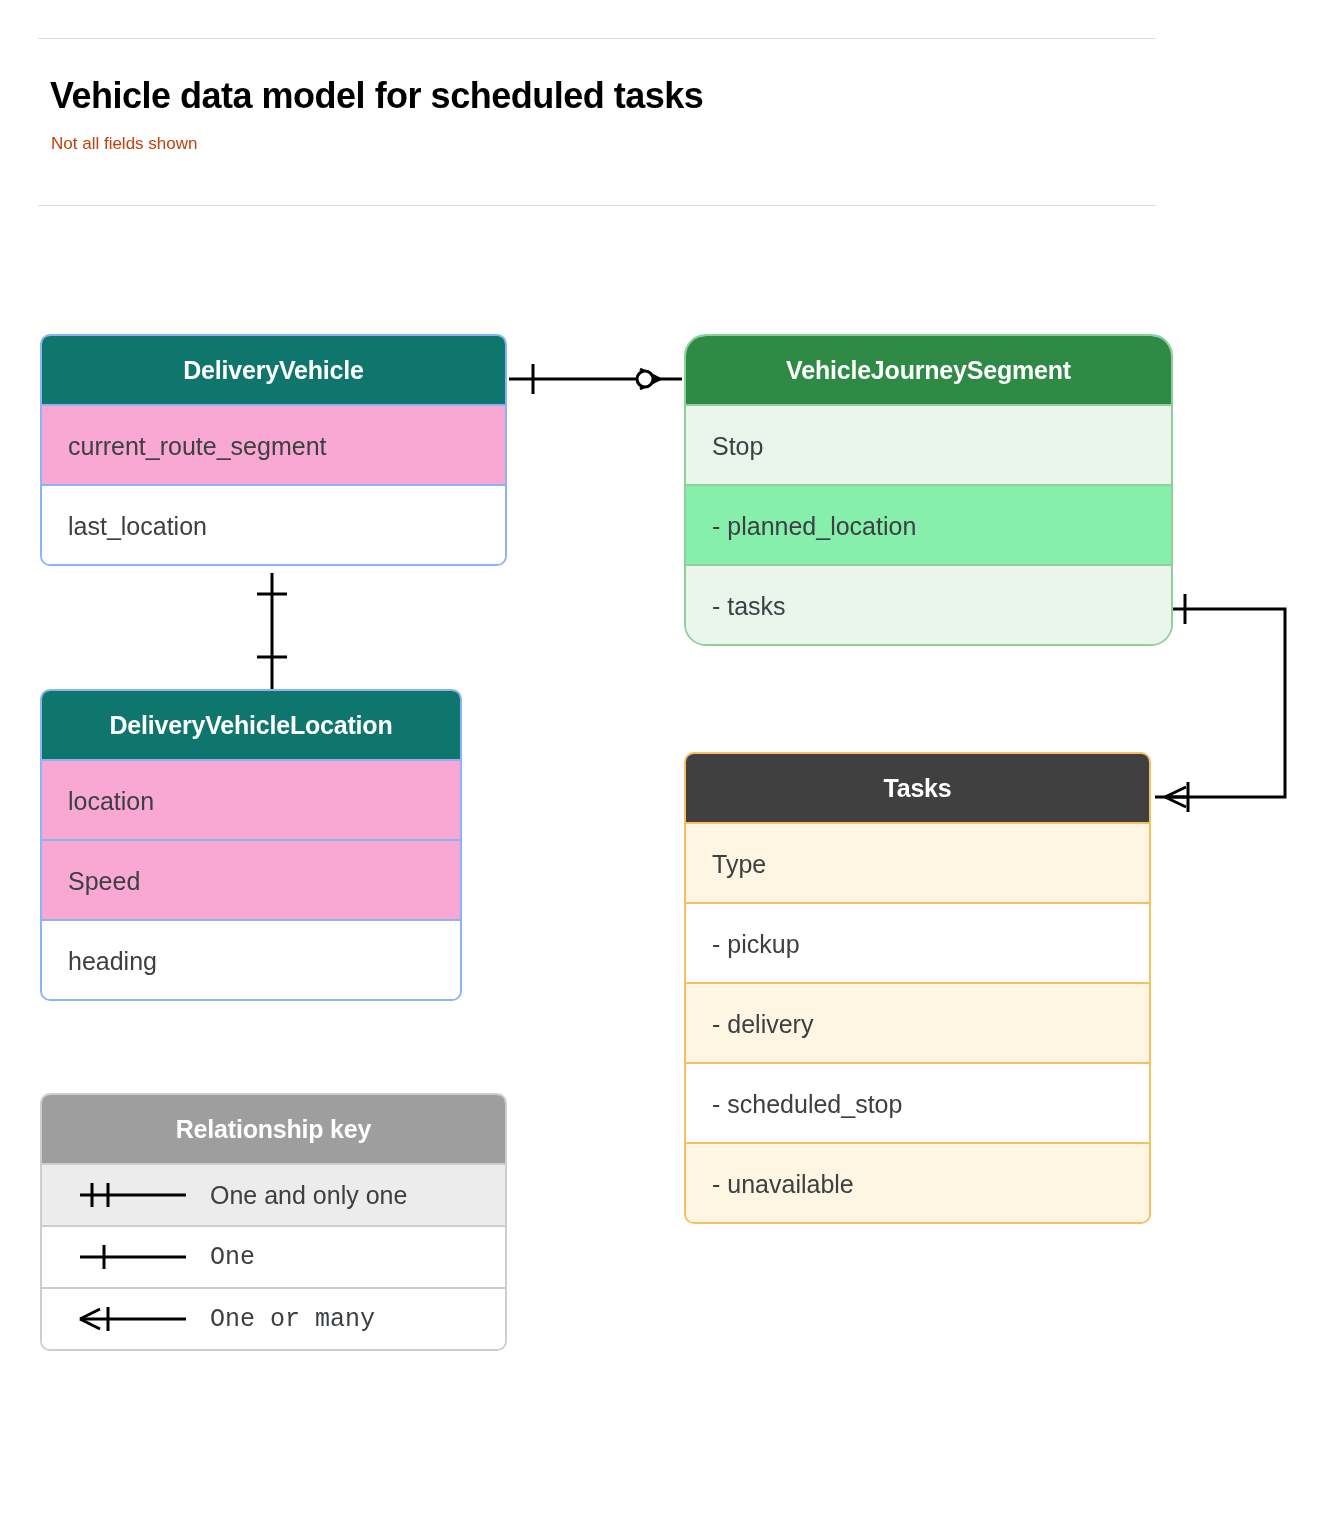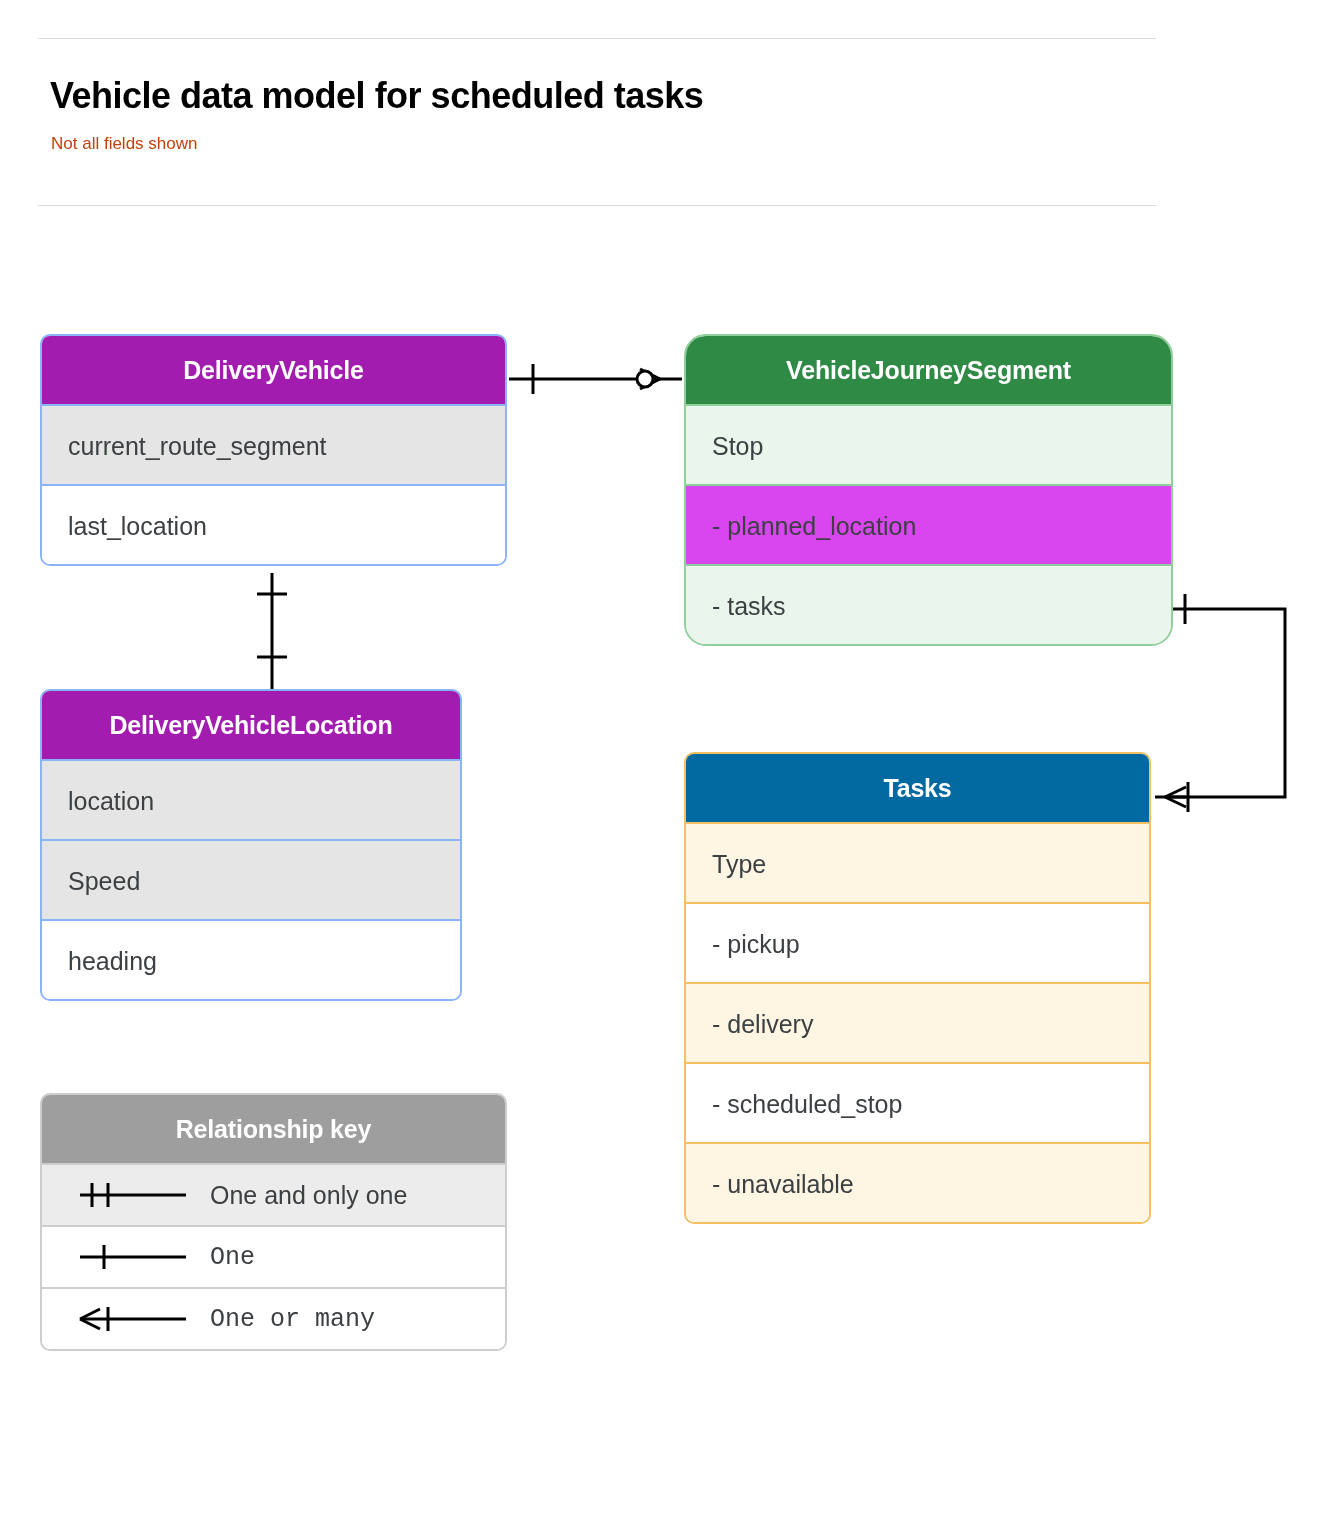--- a/index.html
+++ b/index.html
@@ -64,35 +64,35 @@
     line-height: 80px;
     font-size: 25px;
     padding-left: 26px;
     box-sizing: border-box;
     color: #3c4043;
     white-space: nowrap;
   }
 
   
   .e-blue { border: 2px solid #8ab4f8; }
-  .e-blue .hdr { background: #a21caf; text-align: center; }
+  .e-blue .hdr { background: #0f766e; text-align: center; }
   .e-blue .row { border-top: 2px solid #8ab4f8; }
-  .e-blue .row.alt { background: #e5e5e5; }
+  .e-blue .row.alt { background: #f9a8d4; }
   .e-blue .row.plain { background: #ffffff; }
 
   
   .e-green { border: 2px solid #8fcf9b; }
   .e-green .hdr { background: #2f8a46; }
   .e-green .row { border-top: 2px solid #8fcf9b; }
   .e-green .row.alt { background: #eaf6ec; }
-  .e-green .row.plain { background: #d946ef; }
+  .e-green .row.plain { background: #86efac; }
 
   
   .e-orange { border: 2px solid #f6bf62; }
-  .e-orange .hdr { background: #0369a1; }
+  .e-orange .hdr { background: #404040; }
   .e-orange .row { border-top: 2px solid #f6bf62; }
   .e-orange .row.alt { background: #fef5e3; }
   .e-orange .row.plain { background: #ffffff; }
 
   
   .e-gray { border: 2px solid #cdcdcd; }
   .e-gray .hdr { background: #9e9e9e; }
 
   #entity-delivery-vehicle { left: 40px; top: 334px; width: 467px; }
   #entity-delivery-vehicle-location { left: 40px; top: 689px; width: 422px; }

